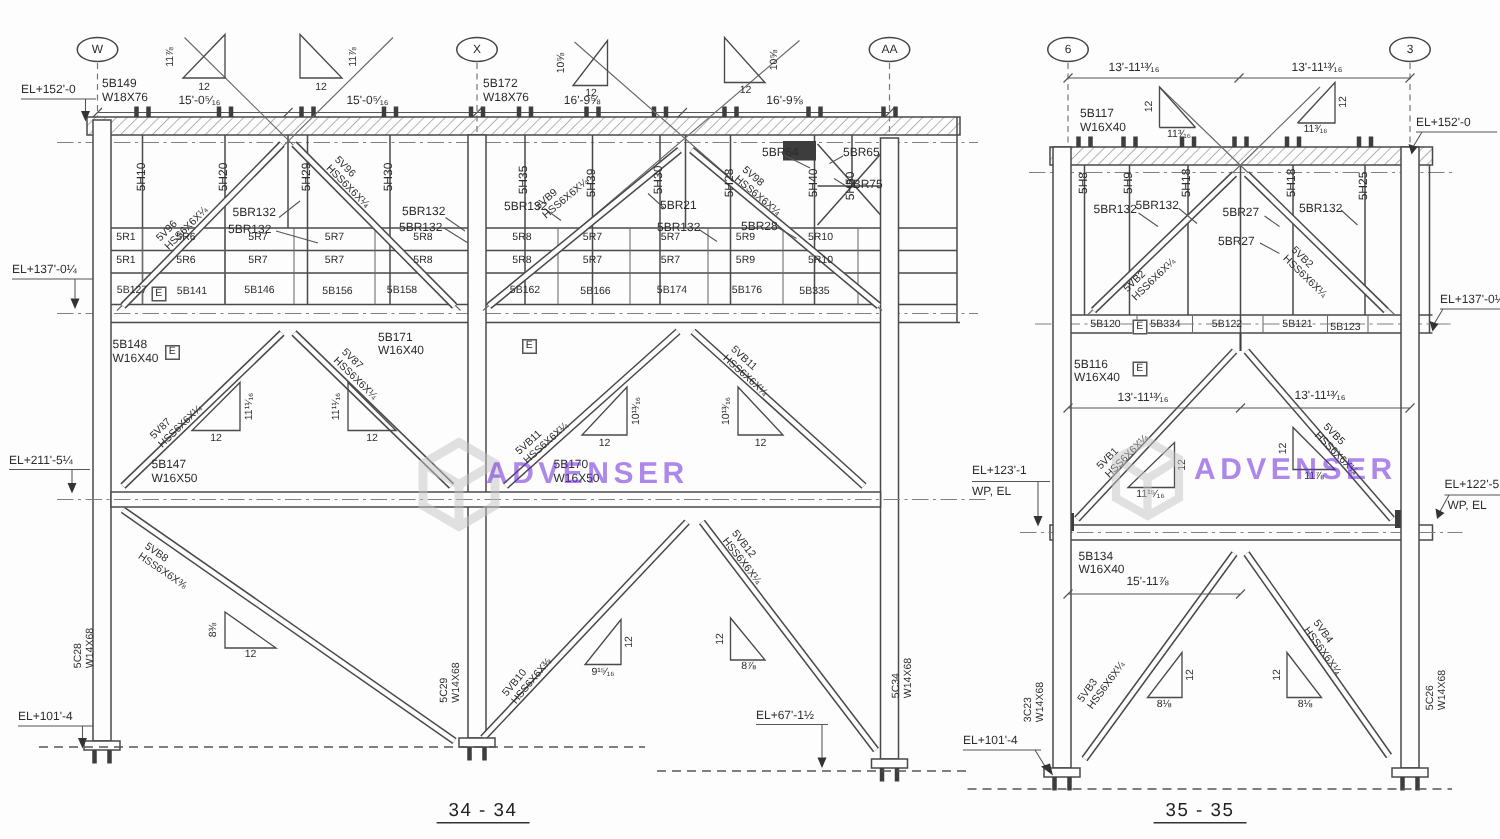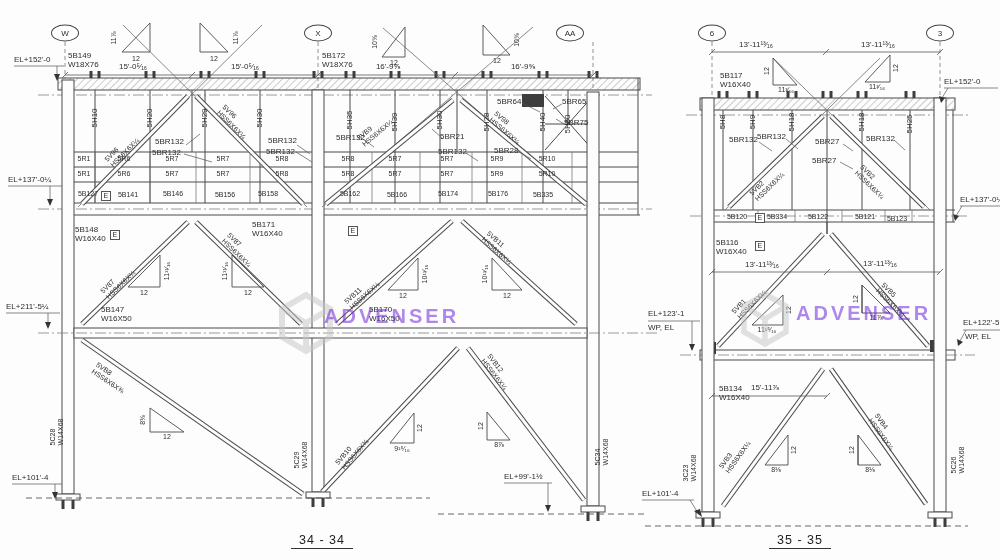--- a/index.html
+++ b/index.html
@@ -198,38 +198,38 @@
   </g>
 </svg>
 <div class="wmt" style="left:796px;top:302px">ADVENSER</div>
 
 <div class="bub" style="left:65px;top:33px">
       <span>W</span>
     </div>
 <div class="bub" style="left:318px;top:33px">
       <span>X</span>
     </div>
-<div class="bub" style="left:570px;top:33px">
+<div class="bub" style="left:593px;top:33px">
       <span>AA</span>
     </div>
 <div class="bub" style="left:712px;top:33px">
       <span>6</span>
     </div>
 <div class="bub" style="left:940px;top:33px">
       <span>3</span>
     </div>
 
 <div class="ttl" style="left:322px;top:533px">34 - 34</div>
 <div class="ttl" style="left:800px;top:533px">35 - 35</div>
 
 <div class="L" style="left:14px;top:56px">EL+152'-0</div>
 <div class="L" style="left:8px;top:176px">EL+137'-0¼</div>
 <div class="L" style="left:6px;top:303px">EL+211'-5¼</div>
 <div class="L" style="left:12px;top:474px">EL+101'-4</div>
-<div class="L" style="left:504px;top:473px">EL+99'-1½</div>
+<div class="L" style="left:504px;top:473px">EL+67'-1½</div>
 
 <div class="L two" style="left:68px;top:52px">
   <div>5B149</div>
       <div>W18X76</div>
     </div>
 <div class="L two" style="left:322px;top:52px">
   <div>5B172</div>
       <div>W18X76</div>
     </div>
 
@@ -299,21 +299,21 @@
 <div class="L C f7" style="left:543px;top:191px">5B335</div>
 
 <div class="L" style="left:155px;top:138px">5BR132</div>
 <div class="L" style="left:152px;top:149px">5BR132</div>
 <div class="L" style="left:268px;top:137px">5BR132</div>
 <div class="L" style="left:266px;top:148px">5BR132</div>
 <div class="L" style="left:336px;top:134px">5BR132</div>
 <div class="L" style="left:440px;top:133px">5BR21</div>
 <div class="L" style="left:438px;top:148px">5BR132</div>
 <div class="L" style="left:494px;top:147px">5BR28</div>
-<div class="L" style="left:497px;top:98px">5BR64</div>
+<div class="L" style="left:508px;top:98px">5BR64</div>
 <div class="L" style="left:562px;top:98px">5BR65</div>
 <div class="L" style="left:564px;top:119px">5BR75</div>
 
 <div class="L two f7" style="left:122px;top:150px;transform:translate(-50%,-50%) rotate(-45deg)">
       <div>5V96</div>
       <div>HSS6X6X¼</div>
     </div>
 <div class="L two f7" style="left:234px;top:122px;transform:translate(-50%,-50%) rotate(45deg)">
       <div>5V96</div>
       <div>HSS6X6X¼</div>
@@ -411,21 +411,21 @@
 <div class="L C" style="left:756px;top:41px">13'-11¹³⁄₁₆</div>
 <div class="L C" style="left:878px;top:41px">13'-11¹³⁄₁₆</div>
 <div class="L C" style="left:762px;top:261px">13'-11¹³⁄₁₆</div>
 <div class="L C" style="left:880px;top:260px">13'-11¹³⁄₁₆</div>
 <div class="L C" style="left:765px;top:384px">15'-11⅞</div>
 
 <div class="L two" style="left:716px;top:239px">
   <div>5B116</div>
       <div>W16X40</div>
     </div>
-<div class="L two" style="left:719px;top:385px">
+<div class="L two" style="left:719px;top:367px">
   <div>5B134</div>
       <div>W16X40</div>
     </div>
 
 <div class="L M" style="left:723px;top:122px;transform:translate(-50%,-50%) rotate(-90deg)">5H8</div>
 <div class="L M" style="left:753px;top:122px;transform:translate(-50%,-50%) rotate(-90deg)">5H9</div>
 <div class="L M" style="left:792px;top:122px;transform:translate(-50%,-50%) rotate(-90deg)">5H18</div>
 <div class="L M" style="left:862px;top:122px;transform:translate(-50%,-50%) rotate(-90deg)">5H18</div>
 <div class="L M" style="left:910px;top:124px;transform:translate(-50%,-50%) rotate(-90deg)">5H25</div>
 

